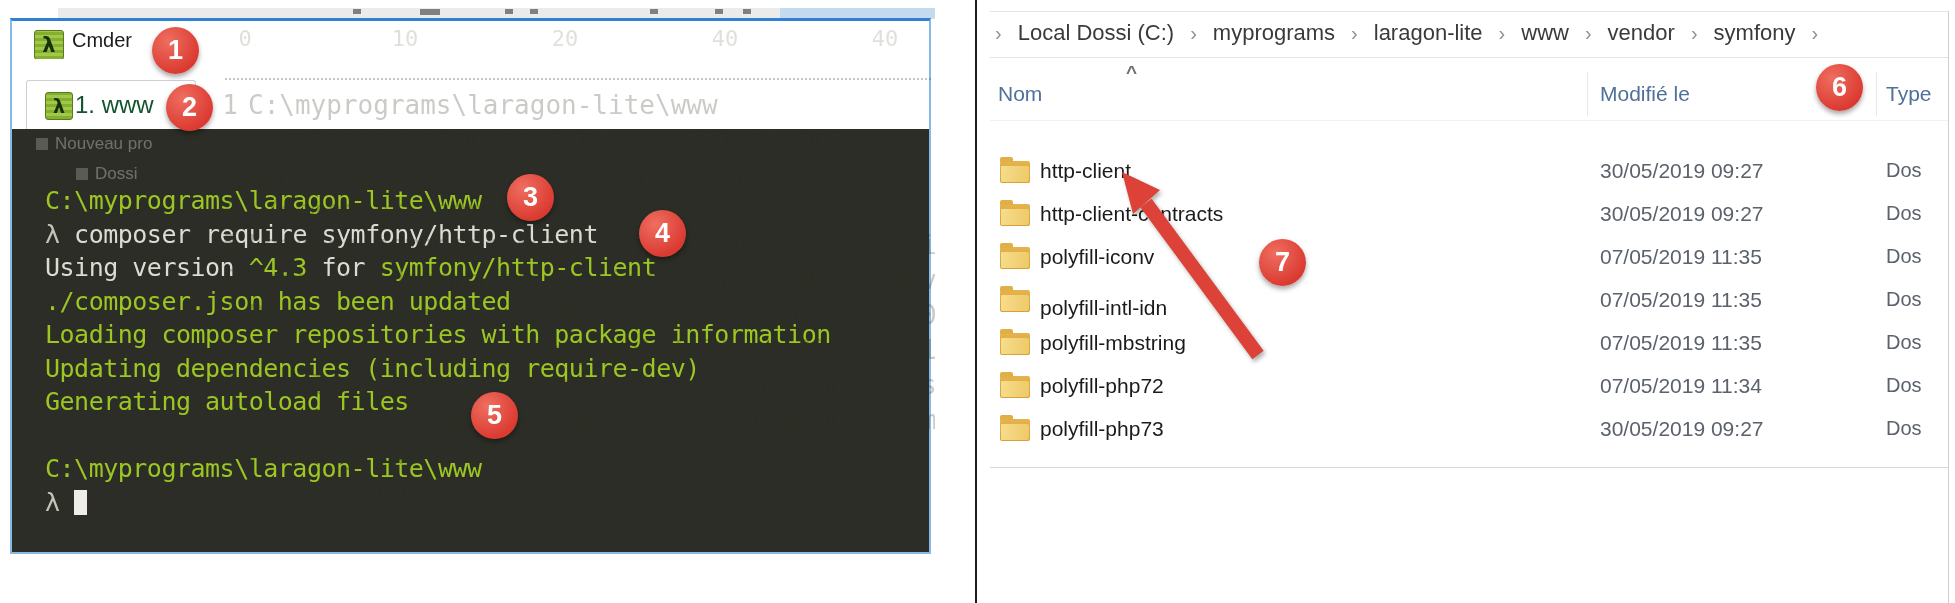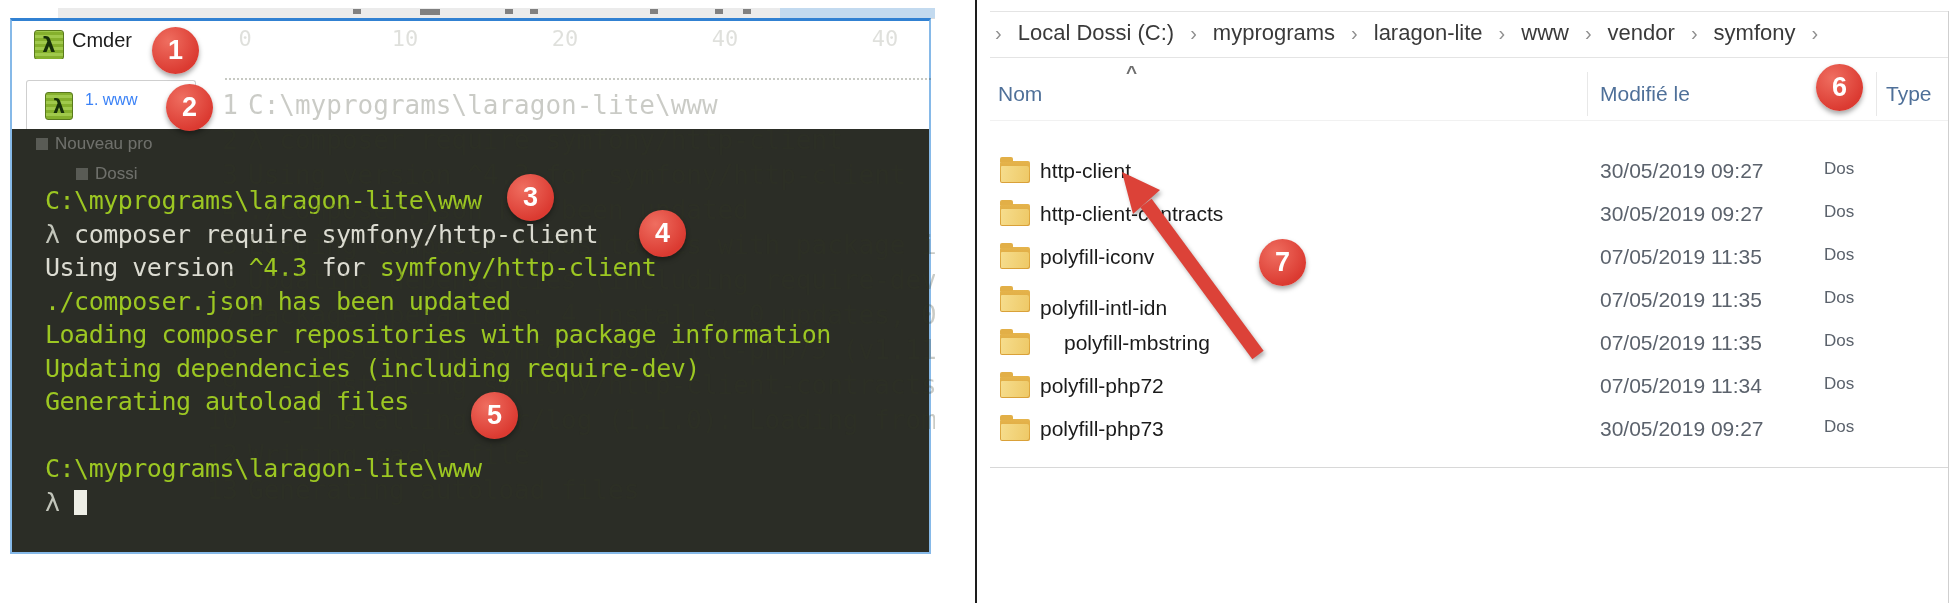--- a/index.html
+++ b/index.html
@@ -34,21 +34,21 @@
   .lam-icon{position:absolute;width:28px;height:28px;border-radius:3px;border:1px solid #59791d;
             background:repeating-linear-gradient(0deg,#85b02d 0 3px,#a0c94c 3px 6px);
             color:#17300a;font-family:"DejaVu Sans",sans-serif;font-weight:bold;font-size:21px;
             display:flex;align-items:center;justify-content:center;}
   .cmd-title .lam-icon{left:22px;top:9px;}
   .cmd-title .t-label{position:absolute;left:60px;top:8px;font-size:20px;color:#1c1c1c;}
   .cmd-tabs{position:relative;height:70px;background:#ffffff;}
   .cmd-tab{position:absolute;left:14px;top:21px;width:170px;height:49px;background:#fff;
            border:1px solid #cfcfcf;border-bottom:none;border-radius:3px 3px 0 0;box-sizing:border-box;}
   .cmd-tab .lam-icon{left:18px;top:11px;width:26px;height:26px;font-size:19px;}
-  .cmd-tab .tab-label{position:absolute;left:58px;top:10px;font-size:16px;color:#3b82f6;}
+  .cmd-tab .tab-label{position:absolute;left:48px;top:10px;font-size:24px;color:#14532d;}
   .cmd-console{position:absolute;left:0;right:0;top:108px;bottom:0;background:#2b2d26;
                font-family:"DejaVu Sans Mono",monospace;font-size:25px;line-height:33.5px;
                padding:55px 0 0 33px;box-sizing:border-box;overflow:hidden;}
   .cmd-console .tl{white-space:pre;letter-spacing:-0.5px;}
   .cmd-console .c-green{color:#9cc722;}
   .cmd-console .c-white{color:#dcdcd2;}
   .cmd-console .c-dim{color:#c2c5ba;}
   .cursor-block{display:inline-block;width:13px;height:25px;background:#eeeee6;vertical-align:-4px;}
 
   
@@ -66,21 +66,21 @@
   .crumbs .chev{color:#8f8f8f;font-size:20px;}
   .crumbs .crumb{cursor:default;}
   .sort-caret{position:absolute;left:1126px;top:62px;font-size:19px;font-weight:bold;
               color:#6e6e6e;z-index:2;}
   .col-head{position:absolute;top:82px;font-size:21px;color:#4f7099;z-index:2;white-space:nowrap;}
   .vline{position:absolute;top:72px;height:44px;width:1px;background:#e8e8e8;z-index:2;}
   .rows{position:absolute;left:0;top:0;z-index:2;}
   .f-row{position:absolute;height:34px;}
   .f-name{position:absolute;left:1040px;font-size:21px;color:#1b1b1b;white-space:nowrap;}
   .f-date{position:absolute;left:1600px;font-size:21px;color:#5b626c;white-space:nowrap;}
-  .f-type{position:absolute;left:1824px;font-size:17px;color:#5b626c;white-space:nowrap;
+  .f-type{position:absolute;left:1886px;font-size:20px;color:#5b626c;white-space:nowrap;
           width:62px;overflow:hidden;}
   .folder{position:absolute;left:1000px;width:30px;height:22px;border-radius:2px;
           background:linear-gradient(#e5b44c,#d9a038);}
   .folder:before{content:"";position:absolute;left:0;top:-4px;width:13px;height:5px;
                  border-radius:2px 2px 0 0;background:#e2af47;}
   .folder:after{content:"";position:absolute;left:1px;right:1px;bottom:1px;height:16px;
                 border-radius:1px 2px 2px 1px;background:linear-gradient(100deg,#f6dd8d,#eec967);}
 </style>
 </head>
 <body>
@@ -198,21 +198,21 @@
         <div class="f-type" style="top: 245px;">Dos</div>
       </div>
       <div class="f-row">
         <div class="folder" style="top: 290px;"></div>
         <div class="f-name" style="top: 296px;">polyfill-intl-idn</div>
         <div class="f-date" style="top: 288px;">07/05/2019 11:35</div>
         <div class="f-type" style="top: 288px;">Dos</div>
       </div>
       <div class="f-row">
         <div class="folder" style="top: 333px;"></div>
-        <div class="f-name" style="top: 331px; margin-left: 24px;">polyfill-mbstring</div>
+        <div class="f-name" style="top: 331px;">polyfill-mbstring</div>
         <div class="f-date" style="top: 331px;">07/05/2019 11:35</div>
         <div class="f-type" style="top: 331px;">Dos</div>
       </div>
       <div class="f-row">
         <div class="folder" style="top: 376px;"></div>
         <div class="f-name" style="top: 374px;">polyfill-php72</div>
         <div class="f-date" style="top: 374px;">07/05/2019 11:34</div>
         <div class="f-type" style="top: 374px;">Dos</div>
       </div>
       <div class="f-row">

